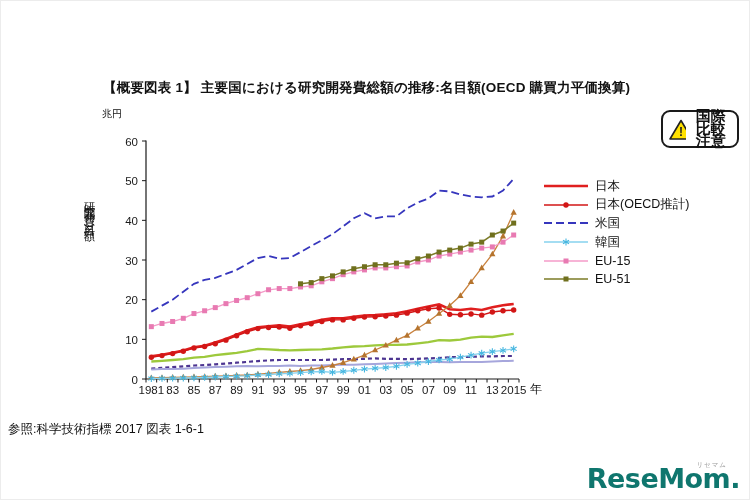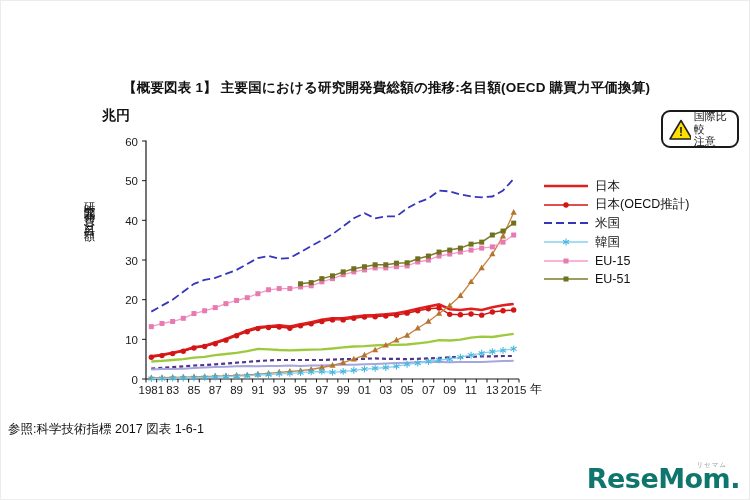--- a/index.html
+++ b/index.html
@@ -6,34 +6,34 @@
   *{box-sizing:border-box;}
   #frame{
     position:relative;width:750px;height:500px;background:#ffffff;
     border:1px solid #ececec;overflow:hidden;
     font-family:"Liberation Sans","DejaVu Sans",sans-serif;color:#111;
   }
   #plot{position:absolute;left:0;top:0;}
   .tick{font-size:11.5px;fill:#1a1a1a;font-family:"Liberation Sans","DejaVu Sans",sans-serif;}
   #chart-title{
     position:absolute;left:102px;top:78px;width:600px;
-    font-size:13.5px;font-weight:bold;letter-spacing:0.2px;white-space:nowrap;margin-left:20px;
+    font-size:13.5px;font-weight:bold;letter-spacing:0.2px;white-space:nowrap;
   }
-  #y-unit{position:absolute;left:101px;top:106px;font-size:14px;font-weight:bold;}
+  #y-unit{position:absolute;left:101px;top:106px;font-size:10px;}
   #y-axis-label{
     position:absolute;left:82px;top:192px;font-size:11.5px;
     writing-mode:vertical-rl;letter-spacing:3px;line-height:1;
   }
   #x-axis-label{position:absolute;left:529px;top:380px;font-size:12px;}
   #warning-badge{
     position:absolute;left:660px;top:109px;width:78px;height:38px;
     border:2px solid #1a1a1a;border-radius:9px;background:#fff;
     display:flex;align-items:center;gap:3px;padding:2px 5px 2px 5px;
   }
-  #warning-text{font-size:11px;font-weight:normal;line-height:12.5px;text-align:left;}
+  #warning-text{font-size:15px;font-weight:bold;line-height:12.5px;text-align:center;}
   #legend{position:absolute;left:542px;top:176px;display:flex;flex-direction:column;}
   .lg-row{display:flex;align-items:center;height:18.6px;gap:6px;}
   .lg-lab{font-size:12.5px;white-space:nowrap;}
   #footer-ref{position:absolute;left:7px;top:420px;font-size:12.5px;}
   #logo{position:absolute;right:9px;bottom:5px;}
   #logo-text{
     font-family:"DejaVu Sans","Liberation Sans",sans-serif;
     font-size:27px;font-weight:bold;color:#0f766e;letter-spacing:-0.5px;
   }
   #logo-ruby{position:absolute;top:-2px;right:13px;font-size:6.5px;color:#9a9a9a;letter-spacing:1px;}

